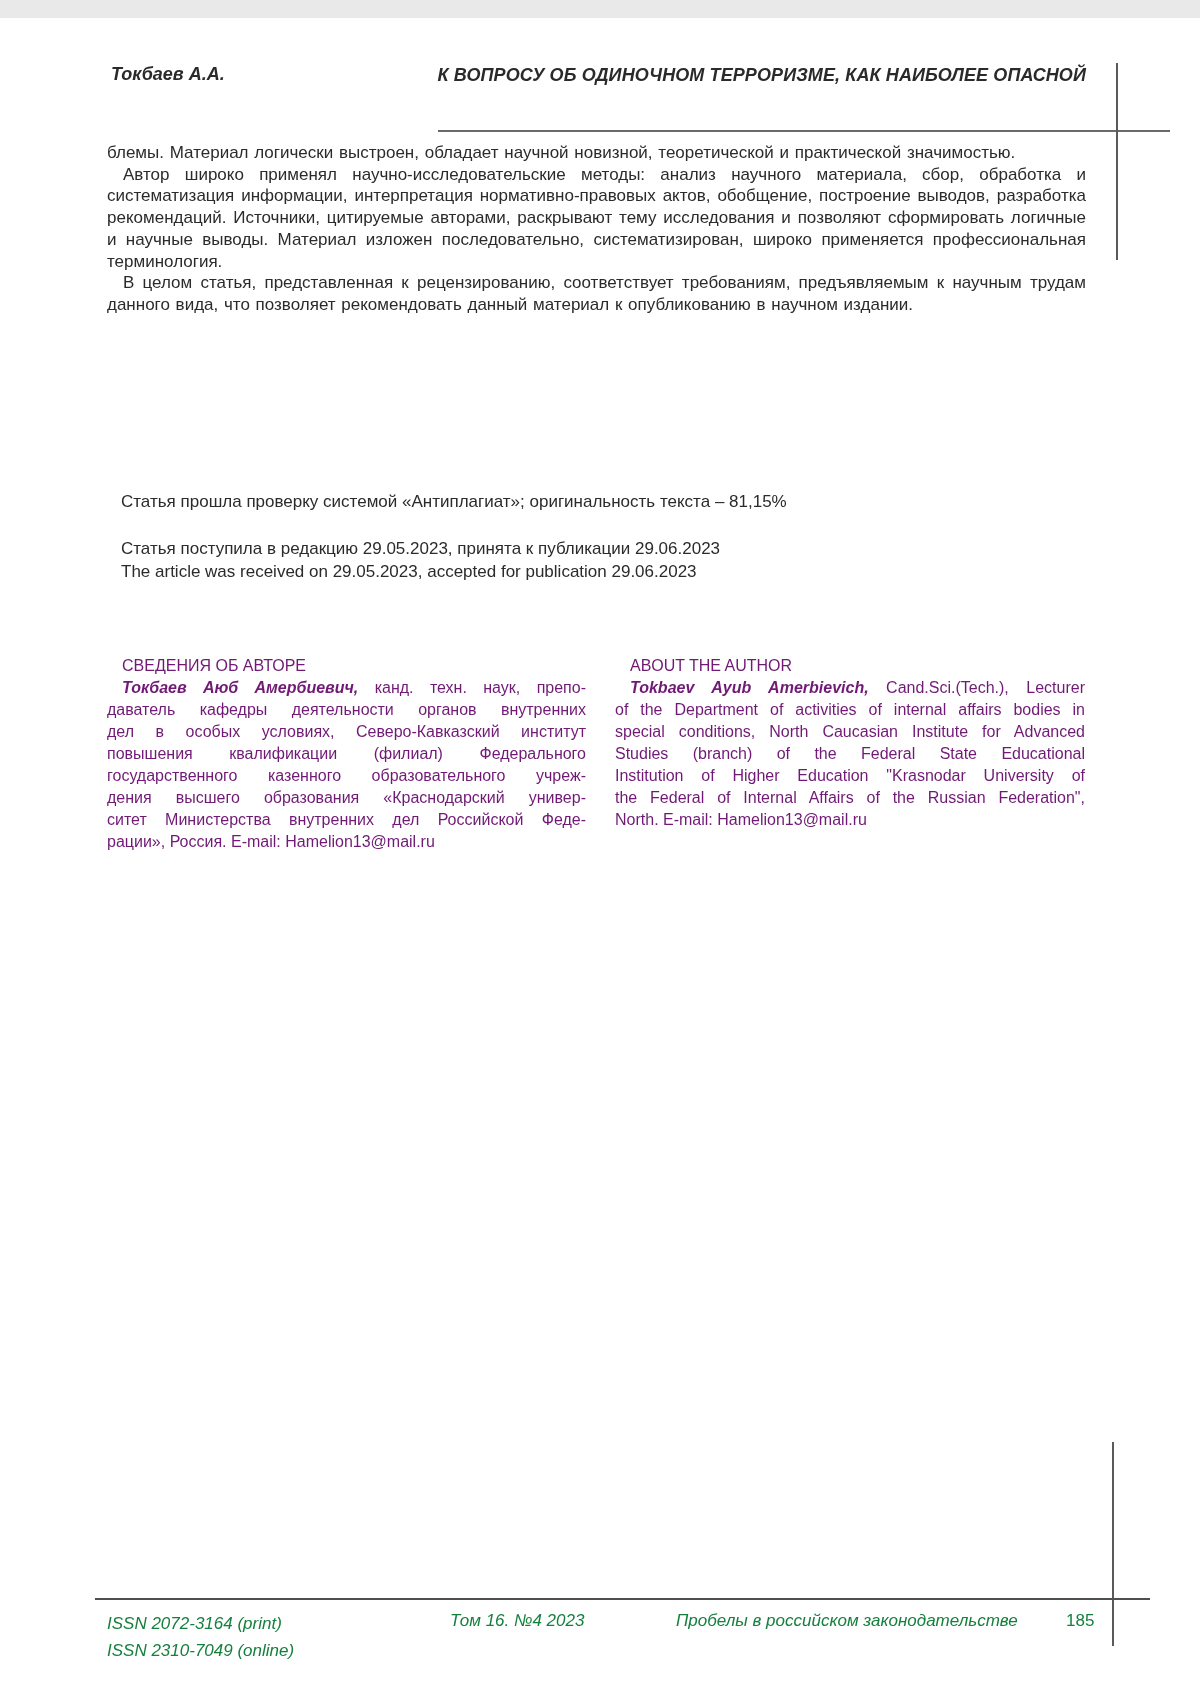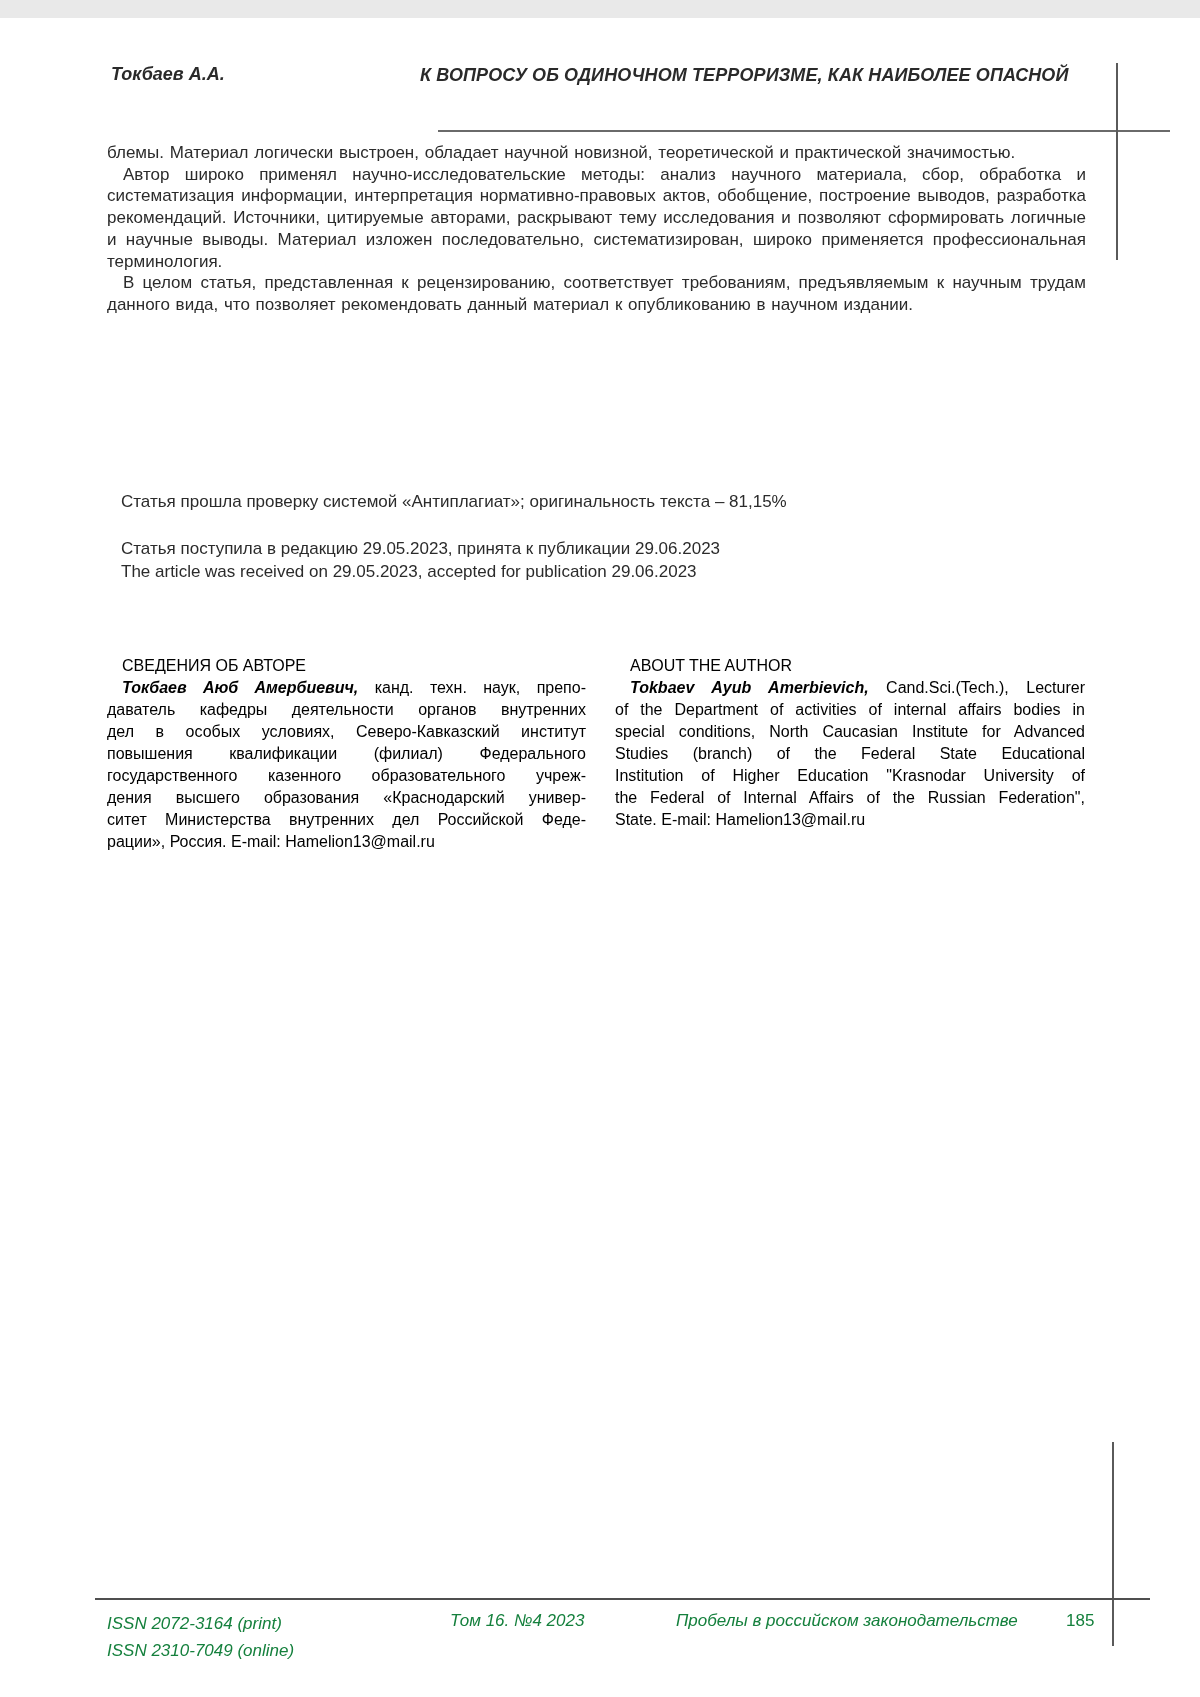--- a/index.html
+++ b/index.html
@@ -15,21 +15,21 @@
   }
 
   
   .hdr-author {
     position: absolute; left: 111px; top: 46px;
     font-size: 18px; font-weight: bold; font-style: italic;
     color: #2a2a2a;
   }
   .hdr-title {
     position: absolute; left: 420px; right: 114px; top: 44px;
-    text-align: left;
+    text-align: right;
     font-size: 18px; font-weight: bold; font-style: italic;
     line-height: 26px; color: #2a2a2a; letter-spacing: 0.1px;
   }
   .rule { position: absolute; background: #6a6a6a; }
   .header-rule { left: 438px; top: 112px; width: 732px; height: 2px; }
   .footer-rule { left: 95px; top: 1580px; width: 1055px; height: 2px; background: #4f4f4f; }
   .vline { position: absolute; width: 2px; background: #5a5a5a; }
   .vline-top { left: 1116px; top: 45px; height: 197px; }
   .vline-bottom { left: 1112px; top: 1424px; height: 204px; }
 
@@ -46,21 +46,21 @@
   .note {
     position: absolute; left: 121px; width: 940px;
     font-size: 17px; line-height: 22.5px; color: #2b2b2b;
   }
   .note-plagiarism { top: 473px; }
   .note-received { top: 520px; }
 
   
   .col {
     position: absolute; top: 637px;
-    font-size: 16px; line-height: 22px; color: #000000;
+    font-size: 16px; line-height: 22px; color: #701a75;
   }
   .col-ru { left: 107px; width: 479px; }
   .col-en { left: 615px; width: 470px; }
   .col-line { text-align: justify; }
   .col-line.just { text-align-last: justify; }
   .col-line.first { text-indent: 15px; }
   .col-heading { text-indent: 15px; }
   .col .name { font-weight: bold; font-style: italic; }
 
   
@@ -109,21 +109,21 @@
       <div class="col-line">рации», Россия. E-mail: Hamelion13@mail.ru</div>
     </div>
   <div class="col col-en">
       <div class="col-line col-heading">ABOUT THE AUTHOR</div>
       <div class="col-line just first"><span class="name">Tokbaev Ayub Amerbievich,</span> Cand.Sci.(Tech.), Lecturer</div>
       <div class="col-line just">of the Department of activities of internal affairs bodies in</div>
       <div class="col-line just">special conditions, North Caucasian Institute for Advanced</div>
       <div class="col-line just">Studies (branch) of the Federal State Educational</div>
       <div class="col-line just">Institution of Higher Education "Krasnodar University of</div>
       <div class="col-line just">the Federal of Internal Affairs of the Russian Federation",</div>
-      <div class="col-line">State. E-mail: Hamelion13@mail.ru</div>
+      <div class="col-line">North. E-mail: Hamelion13@mail.ru</div>
     </div>
 
   <div class="vline vline-bottom"></div>
   <div class="rule footer-rule"></div>
 
   <div class="footer-text ft-issn">
     <div>ISSN 2072-3164 (print)</div>
     <div>ISSN 2310-7049 (online)</div>
   </div>
   <div class="footer-text ft-volume">Том 16. №4 2023</div>

